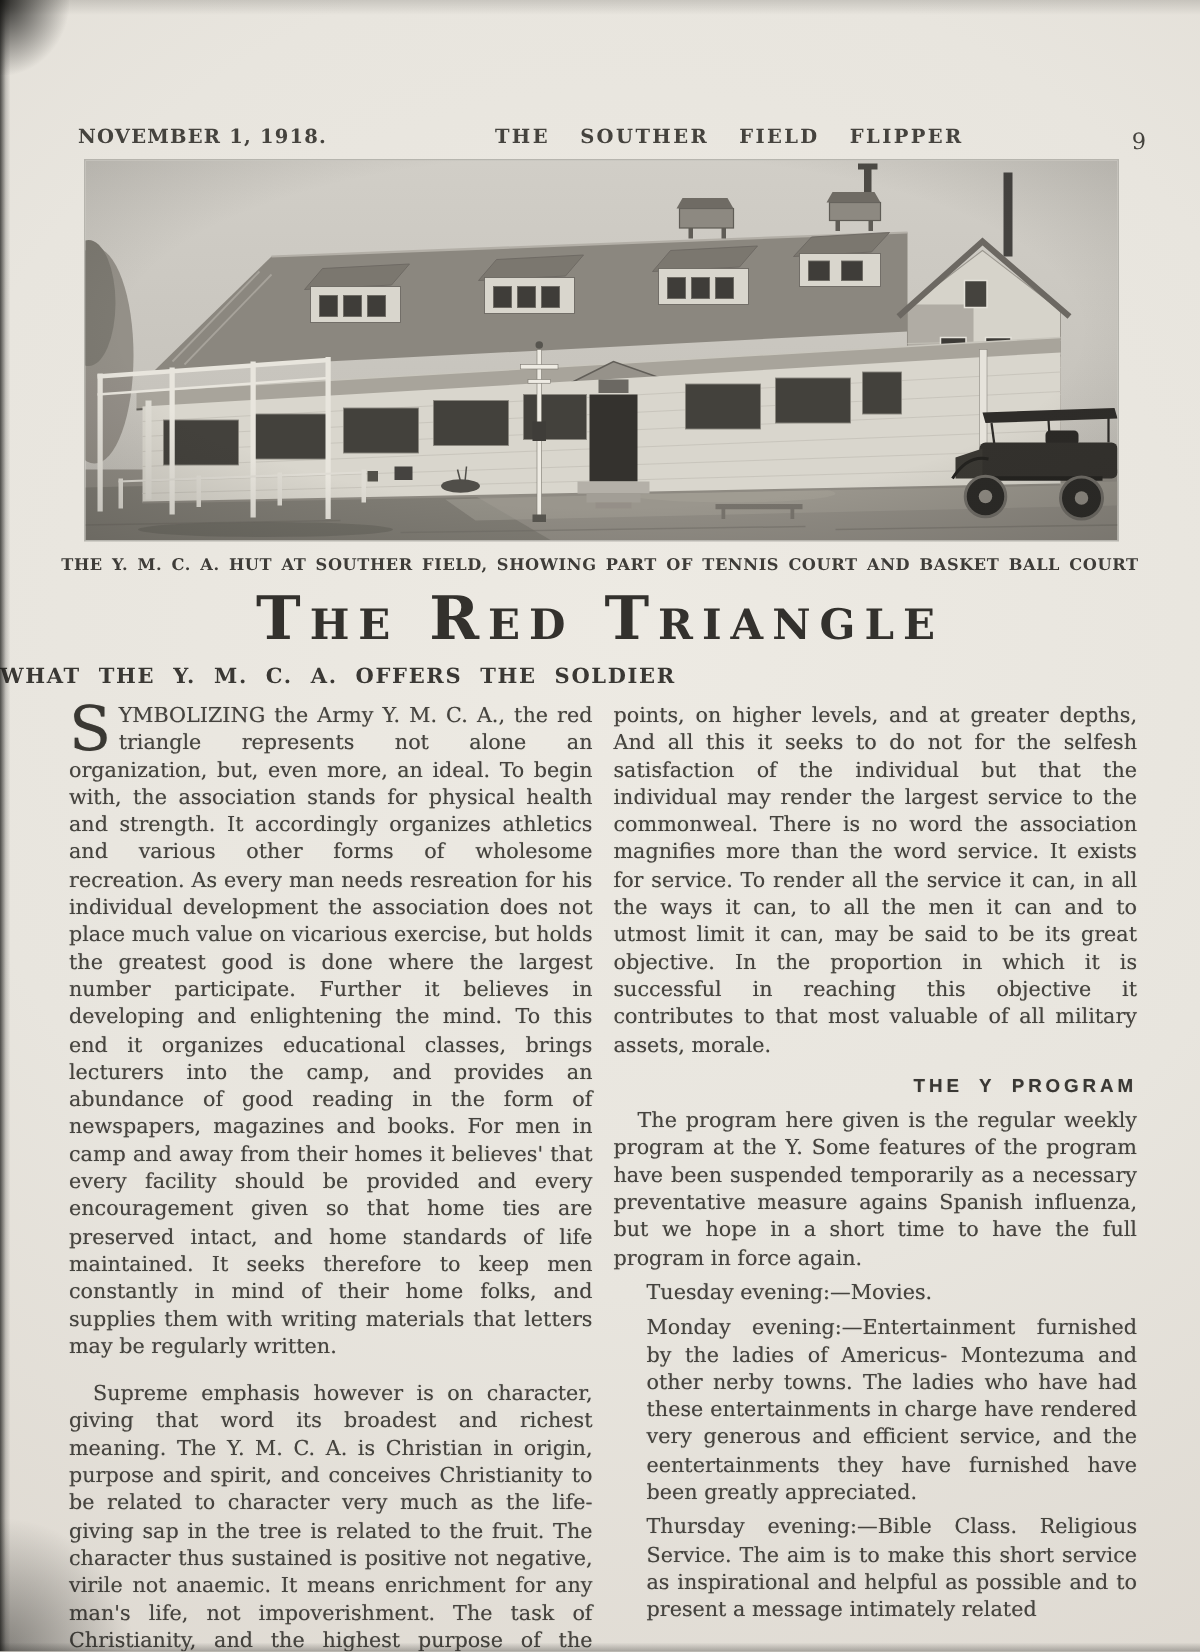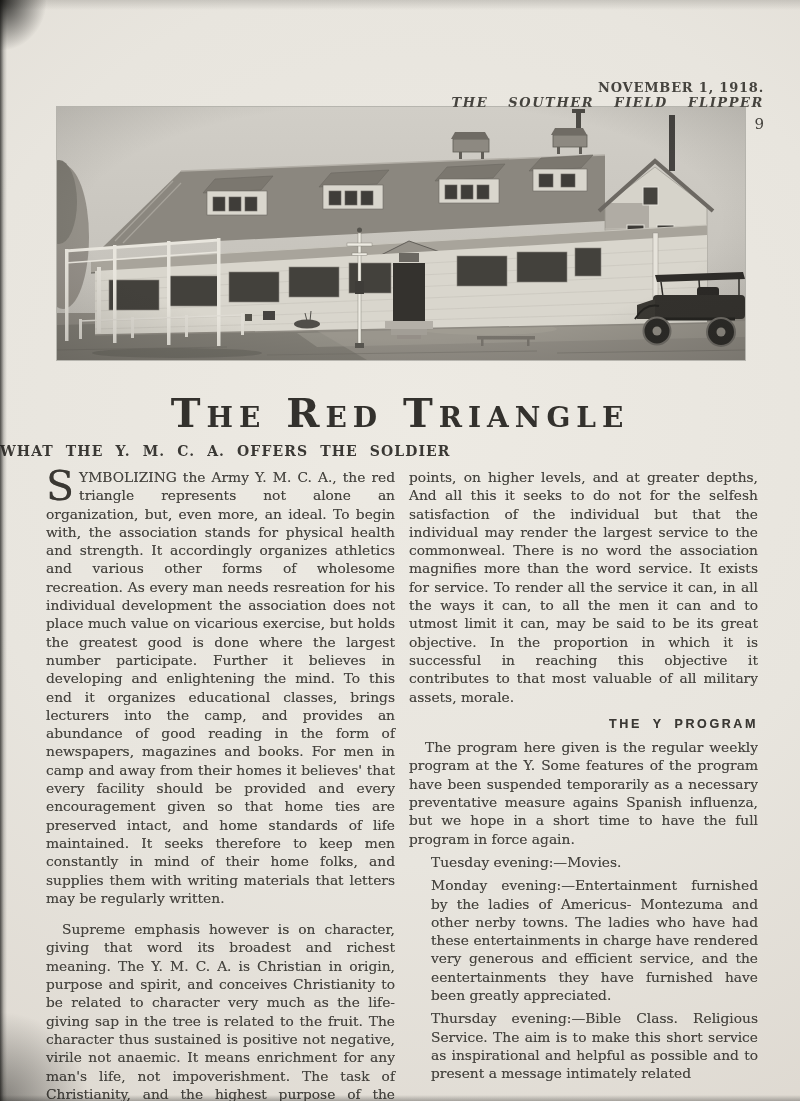--- a/index.html
+++ b/index.html
@@ -14,24 +14,24 @@
   .edge-bottom{position:absolute;left:0;right:0;bottom:0;height:6px;
     background:linear-gradient(0deg, rgba(25,25,23,.3), rgba(25,25,23,0));pointer-events:none;}
   .edge-top{position:absolute;left:0;right:0;top:0;height:10px;
     background:linear-gradient(180deg, rgba(90,88,82,.22), rgba(90,88,82,0));pointer-events:none;}
   .corner-tl{position:absolute;left:0;top:0;width:46px;height:50px;
     background:radial-gradient(at 0 0, rgba(18,18,16,.9), rgba(18,18,16,0) 72%);pointer-events:none;}
   .corner-bl{position:absolute;left:0;bottom:0;width:90px;height:90px;
     background:radial-gradient(at 0 100%, rgba(18,18,16,.45), rgba(18,18,16,0) 70%);pointer-events:none;}
 
   
-  .header{position:absolute;top:80px;left:52px;right:36px;display:flex;align-items:flex-end;flex-direction:column;}
+  .header{position:absolute;top:80px;left:52px;right:36px;display:flex;align-items:center;}
   .header .date{flex:0 0 auto;font-size:13px;font-weight:bold;letter-spacing:.8px;white-space:nowrap;}
   .header .masthead{flex:1 1 auto;text-align:center;font-size:13px;font-weight:bold;
-    letter-spacing:1.6px;word-spacing:14px;white-space:nowrap;font-style:italic;}
+    letter-spacing:1.6px;word-spacing:14px;white-space:nowrap;}
   .header .pagenum{flex:0 0 auto;font-size:15px;margin-top:5px;}
 
   
   .photo{position:absolute;top:107px;left:57px;width:688px;height:253px;outline:1px solid rgba(90,88,82,.35);}
   .photo svg{display:block;width:100%;height:100%;}
 
   .caption{position:absolute;top:370px;left:0;right:0;text-align:center;
     font-size:10.8px;font-weight:bold;letter-spacing:.4px;word-spacing:2px;color:#3e3c38;}
 
   .title{position:absolute;top:389px;left:0;right:0;text-align:center;
@@ -225,20 +225,21 @@
       <circle cx="664" cy="225" r="14" fill="#2a2926" stroke="#6f6c66" stroke-width="2"></circle>
       <circle cx="664" cy="225" r="4.5" fill="#8f8b83"></circle>
 
       <line x1="0" y1="243" x2="170" y2="240" stroke="#6f6c65" stroke-width="1" opacity="0.6"></line>
       <line x1="210" y1="248" x2="480" y2="244" stroke="#6f6c65" stroke-width="1" opacity="0.5"></line>
       <line x1="500" y1="246" x2="688" y2="243" stroke="#6f6c65" stroke-width="1" opacity="0.5"></line>
       <rect width="688" height="253" fill="url(#vig)"></rect>
     </svg>
   </div>
 
+  <div class="caption">THE Y. M. C. A. HUT AT SOUTHER FIELD, SHOWING PART OF TENNIS COURT AND BASKET BALL COURT</div>
 
   <div class="title">The Red Triangle</div>
   <div class="subtitle">WHAT THE Y. M. C. A. OFFERS THE SOLDIER</div>
 
   <div class="columns">
     <div class="col">
       <p><span class="dropcap">S</span><span>YMBOLIZING the Army Y. M. C. A., the red triangle represents not alone an organization, but, even more, an ideal.  To begin with, the association stands for physical health and strength. It accordingly organizes athletics and various other forms of wholesome recreation. As every man needs resreation for his individual development the association does not place much value on vicarious exercise, but holds the greatest good is done where the largest number participate. Further it believes in developing and enlightening the mind. To this end it organizes educational classes, brings lecturers into the camp, and provides an abundance of good reading in the form of newspapers, magazines and books. For men in camp and away from their homes it believes' that every facility should be provided and every encouragement given so that home ties are preserved intact, and home standards of life maintained.  It seeks therefore to keep men constantly in mind of their home folks, and supplies them with writing materials that letters may be regularly written.</span></p>
       <p class="gap p-indent">Supreme emphasis however is on character, giving that word its broadest and richest meaning. The Y. M. C. A. is Christian in origin, purpose and spirit, and conceives Christianity to be related to character very much as the life-giving sap in the tree is related to the fruit.  The character thus sustained is positive not negative, virile not anaemic.  It means enrichment for any man's life, not impoverishment.  The task of Christianity, and the highest purpose of the association, is to develop ideal manhood, to make men alive at more</p>
     </div>
     <div class="col">

